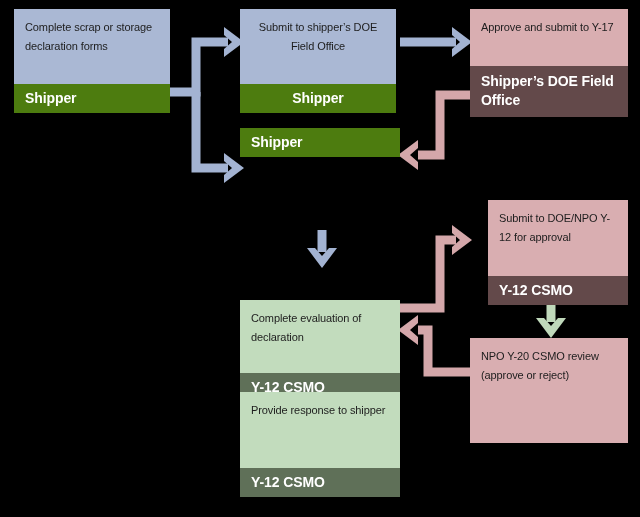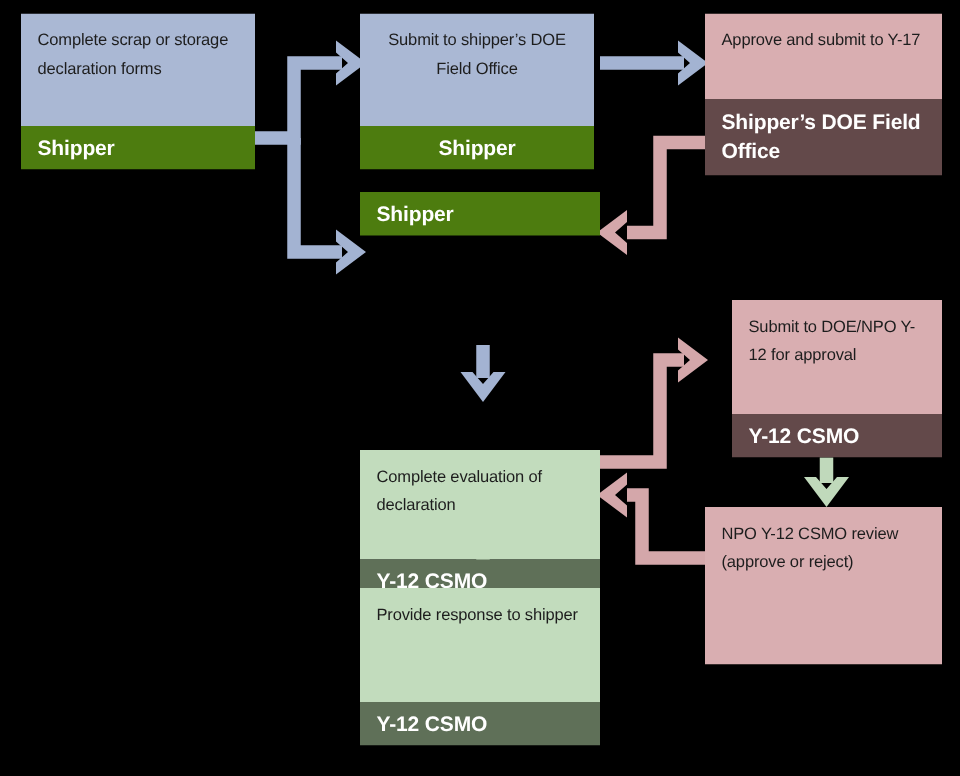--- a/index.html
+++ b/index.html
@@ -135,21 +135,21 @@
     <div class="body">Complete evaluation of declaration</div>
     <div class="role">Y-12 CSMO</div>
   </div>
 
   <div class="node pink" style="left:488px; top:200px; width:140px; height:105px;">
     <div class="body">Submit to DOE/NPO Y-12 for approval</div>
     <div class="role">Y-12 CSMO</div>
   </div>
 
   <div class="node pink" style="left:470px; top:338px; width:158px; height:105px;">
-    <div class="body">NPO Y-12 CSMO review (approve or reject)</div>
+    <div class="body">NPO Y-20 CSMO review (approve or reject)</div>
   </div>
 
   <div class="node green" style="left:240px; top:392px; width:160px; height:105px;">
     <div class="body">Provide response to shipper</div>
     <div class="role">Y-12 CSMO</div>
   </div>
 
 </div>
 
 </body></html>

